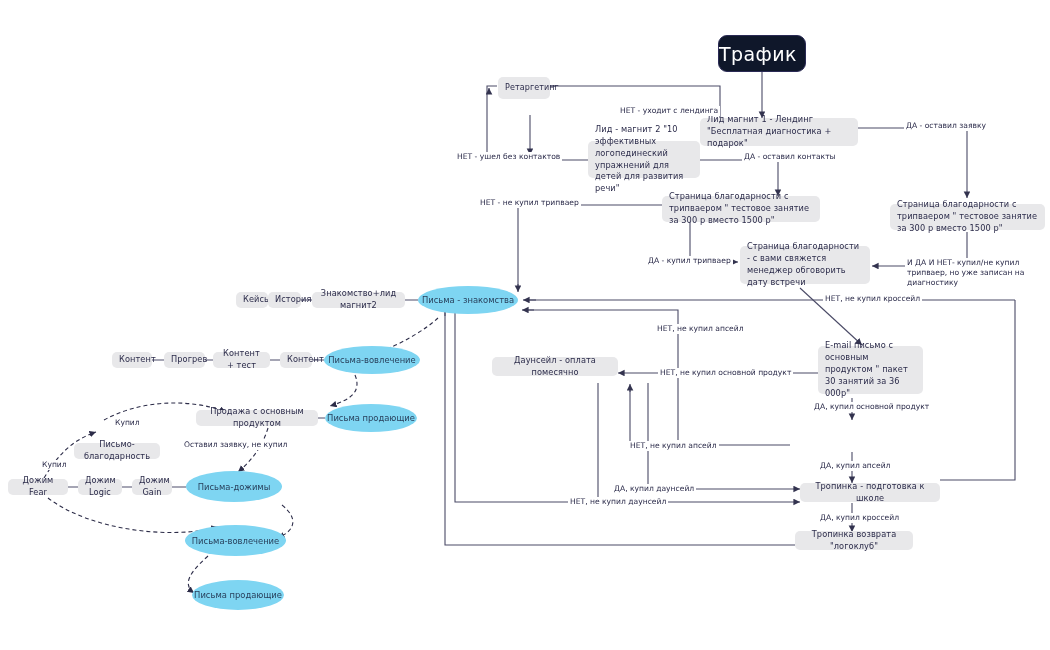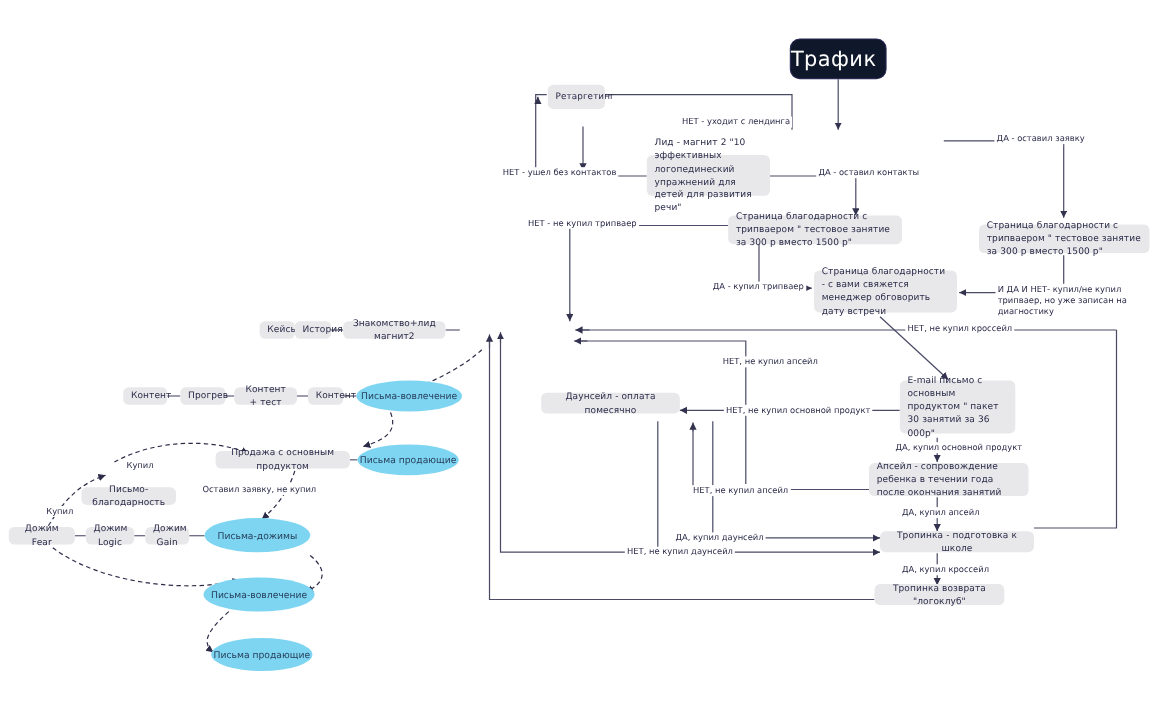--- a/index.html
+++ b/index.html
@@ -144,20 +144,23 @@
   </svg>
 
   <div class="node dark" style="left:718px;top:35px;width:88px;height:37px;">
     <span>Трафик</span>
   </div>
 
   <div class="node gbox small" style="left:498px;top:77px;width:52px;height:18px;">
     <span>Ретаргетинг</span>
   </div>
 
+  <div class="node gbox" style="left:700px;top:118px;width:158px;height:28px;">
+    <span>Лид магнит 1 - Лендинг "Бесплатная диагностика + подарок"</span>
+  </div>
 
   <div class="node gbox" style="left:588px;top:141px;width:112px;height:37px;">
     <span>Лид - магнит 2  "10 эффективных логопединеский упражнений для детей для развития речи"</span>
   </div>
 
   <div class="node gbox" style="left:662px;top:196px;width:158px;height:26px;">
     <span>Страница благодарности с трипваером  " тестовое занятие за 300 р вместо 1500 р"</span>
   </div>
 
   <div class="node gbox" style="left:890px;top:204px;width:155px;height:26px;">
@@ -165,23 +168,20 @@
   </div>
 
   <div class="node gbox" style="left:740px;top:246px;width:130px;height:38px;">
     <span>Страница благодарности - с вами свяжется менеджер обговорить дату встречи</span>
   </div>
 
   <div class="node gbox" style="left:818px;top:346px;width:105px;height:48px;">
     <span> E-mail письмо  с основным продуктом " пакет 30 занятий за  36 000р"</span>
   </div>
 
-  <div class="node gbox" style="left:790px;top:421px;width:145px;height:30px;">
-    <span>Апсейл - сопровождение ребенка в течении года после окончания занятий</span>
-  </div>
 
   <div class="node gbox center" style="left:800px;top:483px;width:140px;height:19px;">
     <span>Тропинка - подготовка к школе</span>
   </div>
 
   <div class="node gbox center" style="left:492px;top:357px;width:126px;height:19px;align-items:center;">
     <span>Даунсейл - оплата помесячно</span>
   </div>
 
   <div class="node gbox center" style="left:795px;top:531px;width:118px;height:19px;">
@@ -222,20 +222,23 @@
   <div class="node gbox center" style="left:8px;top:479px;width:60px;height:16px;">
     <span>Дожим Fear</span>
   </div>
   <div class="node gbox center" style="left:78px;top:479px;width:44px;height:16px;">
     <span>Дожим Logic</span>
   </div>
   <div class="node gbox center" style="left:132px;top:479px;width:40px;height:16px;">
     <span>Дожим Gain</span>
   </div>
 
+  <div class="node ell" style="left:418px;top:286px;width:100px;height:28px;">
+    <span>Письма - знакомства</span>
+  </div>
 
   <div class="node ell" style="left:324px;top:346px;width:96px;height:28px;">
     <span>Письма-вовлечение</span>
   </div>
 
   <div class="node ell" style="left:325px;top:404px;width:92px;height:28px;">
     <span>Письма продающие</span>
   </div>
 
   <div class="node ell" style="left:186px;top:471px;width:96px;height:31px;">

